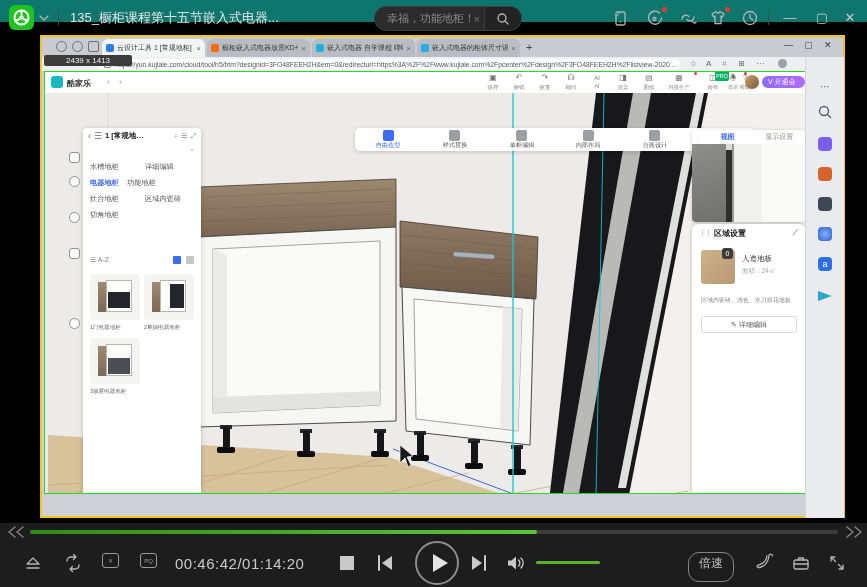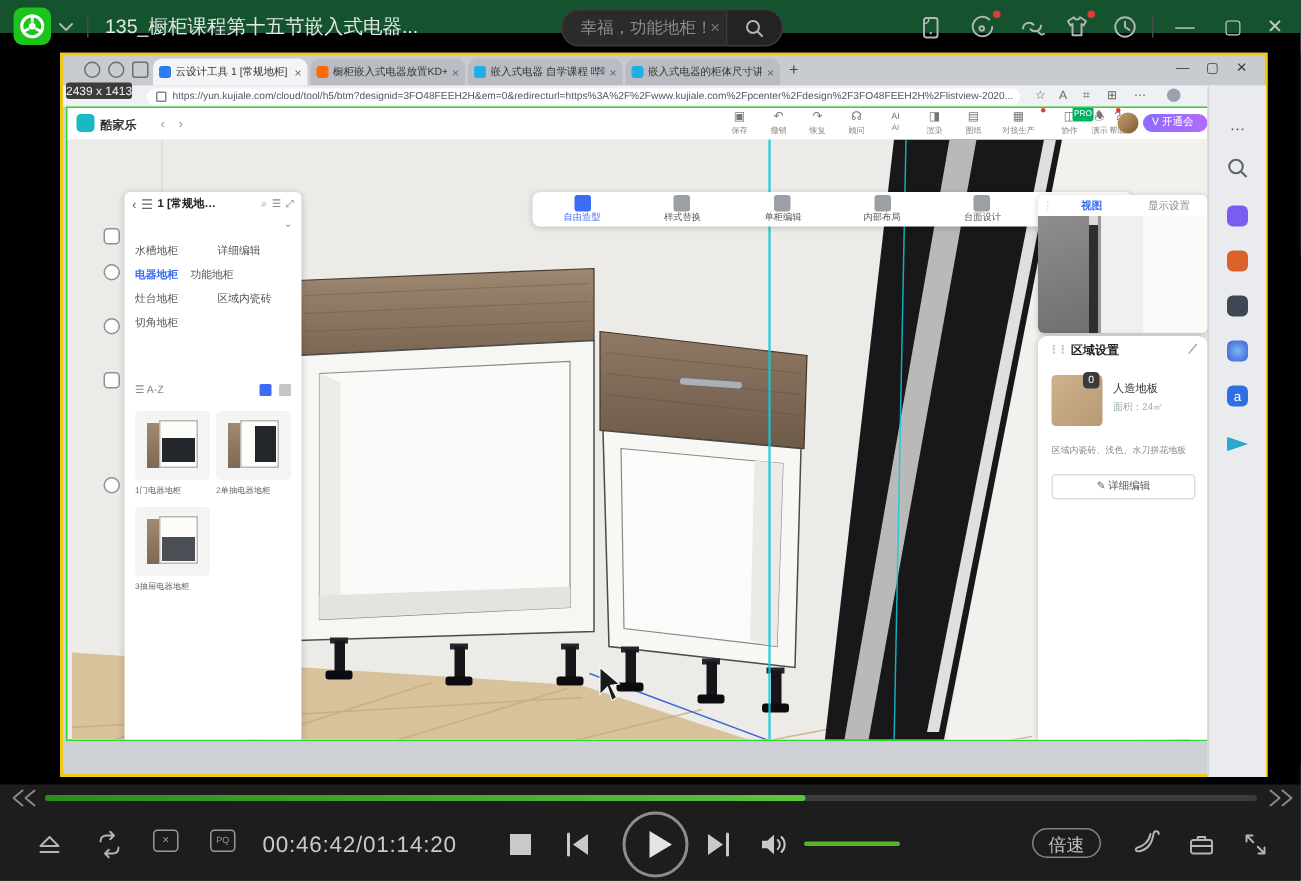--- a/index.html
+++ b/index.html
@@ -1,19 +1,19 @@
 <!DOCTYPE html>
 <html><head>
 <meta charset="utf-8">
 <style>
   html,body{margin:0;padding:0;background:#000;width:867px;height:587px;overflow:hidden;
     font-family:"Liberation Sans","DejaVu Sans",sans-serif;-webkit-font-smoothing:antialiased;}
   .ab{position:absolute;}
   
-  #titlebar{position:absolute;left:0;top:0;width:867px;height:22px;background:#14532d;z-index:90;}
+  #titlebar{position:absolute;left:0;top:0;width:867px;height:22px;background:#0f766e;z-index:90;}
   #app-logo{position:absolute;left:9px;top:5px;width:25px;height:25px;border-radius:6px;background:#1ec41e;}
   #title-text{position:absolute;left:70px;top:9px;color:#e6e6e6;font-size:13px;width:300px;white-space:nowrap;overflow:hidden;}
   .tsep{position:absolute;width:1px;height:14px;background:#4a4a4a;top:11px;}
   #search-pill{position:absolute;left:374px;top:6px;width:146px;height:23px;border-radius:12px;background:#2b2b2b;border:1px solid #3c3c3c;display:flex;align-items:center;}
   #search-pill .txt{color:#8b8b8b;font-size:11px;padding-left:12px;flex:1;white-space:nowrap;overflow:hidden;}
   #search-pill .clr{color:#777;font-size:11px;padding:0 4px;}
   #search-btn{width:36px;height:23px;border-radius:0 12px 12px 0;background:#232323;border-left:1px solid #3c3c3c;display:flex;align-items:center;justify-content:center;}
   .tb-ic{position:absolute;top:8px;width:20px;height:20px;}
   .sv{stroke:#b5b5b5;stroke-width:1.3;fill:none;stroke-linecap:round;stroke-linejoin:round;}
   .dot{position:absolute;width:5px;height:5px;border-radius:50%;background:#e53935;top:-1px;right:-2px;}
@@ -29,21 +29,21 @@
   .fav{width:8px;height:8px;border-radius:2px;margin-right:3px;flex:none;}
   .tab .tt{font-size:7px;color:#333;white-space:nowrap;overflow:hidden;flex:1;}
   .tab .tx{font-size:8px;color:#666;margin-left:3px;}
   #newtab{position:absolute;left:484px;top:4px;color:#444;font-size:11px;}
   .bwin{position:absolute;top:3px;color:#3c3c3c;font-size:9px;}
   #urlbar{position:absolute;left:0;top:20px;width:801px;height:14px;background:#eef0f3;}
   #urlpill{position:absolute;left:56px;top:1.5px;width:582px;height:11px;border-radius:6px;background:#fff;display:flex;align-items:center;overflow:hidden;}
   #urlpill .lock{width:5px;height:5px;border:1px solid #888;border-radius:1px;margin:0 4px 0 6px;flex:none;}
   #urlpill .u{font-size:6.8px;color:#556;white-space:nowrap;}
   .urlic{position:absolute;top:2px;color:#5f6368;font-size:8px;}
-  #size-label{position:absolute;left:2px;top:18px;background:#3c3c3c;color:#f2f2f2;font-size:8px;padding:1px 0;border-radius:2px;z-index:30;}
+  #size-label{position:absolute;left:2px;top:18px;background:#3c3c3c;color:#f2f2f2;font-size:8px;padding:1px 22px;border-radius:2px;z-index:30;}
   
   #page{position:absolute;left:2px;top:34px;width:762px;height:423px;border:1.5px solid #2ed52f;box-sizing:border-box;background:#ecebe8;overflow:hidden;}
   #kj-topbar{position:absolute;left:0;top:0;width:100%;height:21px;background:#fff;border-bottom:1px solid #e8e8e8;}
   #kj-logo{position:absolute;left:6px;top:4px;width:12px;height:12px;border-radius:3px;background:#19b9c3;}
   #kj-brand{position:absolute;left:22px;top:6px;font-size:8px;color:#333;font-weight:bold;}
   .kj-nav{position:absolute;top:5px;color:#999;font-size:9px;}
   .kt{position:absolute;top:1px;width:24px;text-align:center;}
   .kt .g{display:block;height:10px;font-size:8px;color:#777;line-height:10px;}
   .kt .l{display:block;font-size:6px;color:#888;transform:scale(.9);}
   .kjbadge{position:absolute;font-size:5.5px;color:#fff;background:#00b364;border-radius:2px;padding:0 1px;top:-2px;right:-4px;}
@@ -98,21 +98,21 @@
   
   #controlbar{position:absolute;left:0;top:523px;width:867px;height:64px;background:#1d1d1d;z-index:90;}
   #ptrack{position:absolute;left:30px;top:7px;width:808px;height:4px;background:#3c3c3c;border-radius:2px;}
   #pfill{height:4px;border-radius:2px;background:linear-gradient(90deg,#2f8a1c,#5ec43a);}
   .skipar{position:absolute;top:2px;}
   .cbtn{position:absolute;top:29px;width:22px;height:22px;}
   #time{position:absolute;left:175px;top:32px;color:#c9c9c9;font-size:15px;letter-spacing:.5px;}
   #playbtn{position:absolute;left:415px;top:18px;width:44px;height:44px;border-radius:50%;border:2px solid #8d8d8d;box-sizing:border-box;}
   #playbtn .tri{position:absolute;left:16px;top:11px;width:0;height:0;border-left:15px solid #e4e4e4;border-top:9px solid transparent;border-bottom:9px solid transparent;}
   #volbar{position:absolute;left:536px;top:38px;width:64px;height:3px;background:#57b32a;border-radius:2px;}
-  #speed{position:absolute;left:688px;top:29px;width:46px;height:20px;border:1px solid #848484;border-radius:11px;color:#c2c2c2;font-size:12px;text-align:center;line-height:20px;box-sizing:border-box;}
+  #speed{position:absolute;left:688px;top:29px;width:46px;height:30px;border:1px solid #848484;border-radius:11px;color:#c2c2c2;font-size:12px;text-align:center;line-height:20px;box-sizing:border-box;}
   .box-ic{position:absolute;top:30px;width:17px;height:15px;border:1.5px solid #9a9a9a;border-radius:3px;color:#9a9a9a;font-size:6px;text-align:center;line-height:14px;box-sizing:border-box;}
 </style>
 </head>
 <body>
 
 <div id="titlebar">
   <div id="app-logo">
     <svg width="25" height="25">
         <circle cx="12.5" cy="12.5" r="7" class="sv" style="stroke:#fff;stroke-width:2"></circle>
         <circle cx="12.5" cy="12.5" r="2.2" fill="#fff"></circle>

